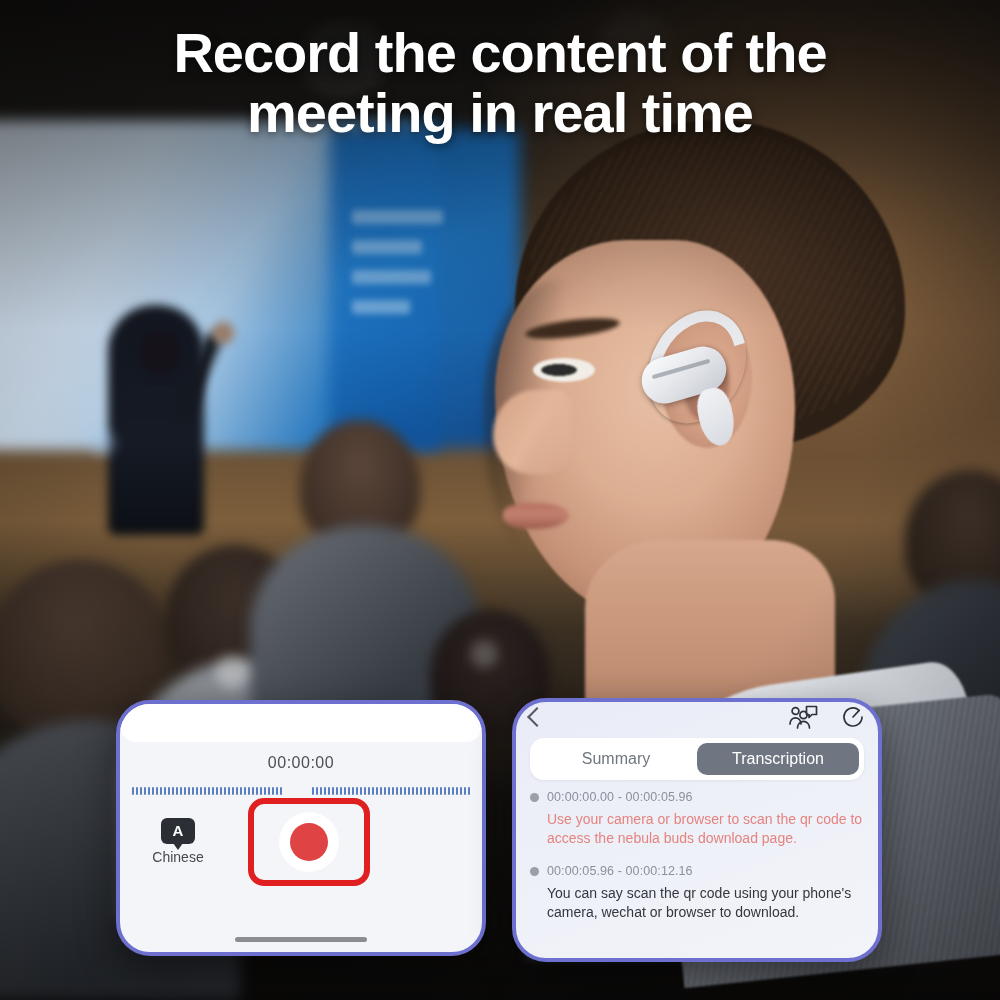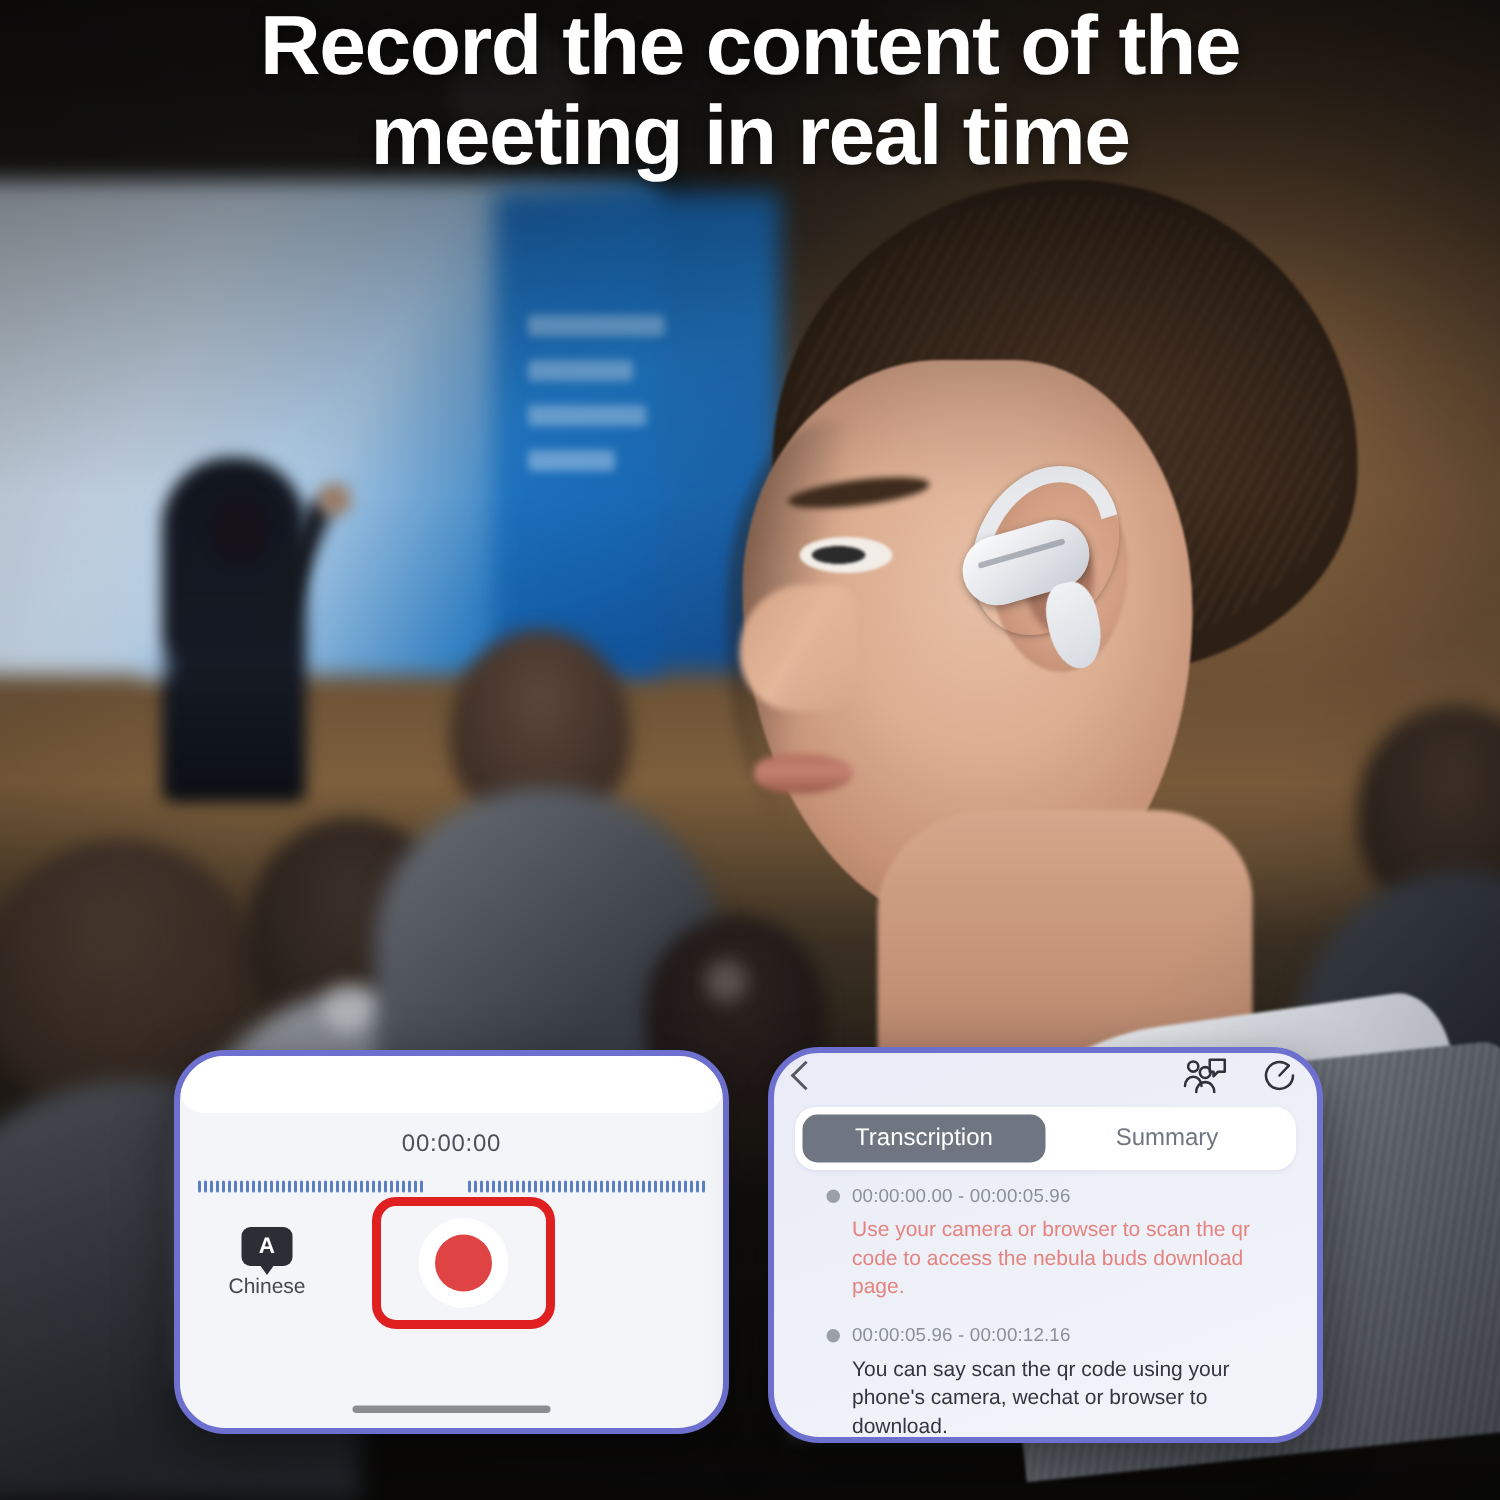--- a/index.html
+++ b/index.html
@@ -355,21 +355,21 @@
     left: 0; top: 0; right: 0;
     height: 330px;
     background: linear-gradient(to bottom, rgba(0,0,0,0.5) 0%, rgba(0,0,0,0.22) 55%, rgba(0,0,0,0) 100%);
     pointer-events: none;
   }
 
   
   .headline-wrap {
     position: absolute;
     left: 0;
-    top: 0;
+    top: 23px;
     width: 1000px;
     text-align: center;
     z-index: 20;
   }
   .headline {
     margin: 0;
     font-family: "Liberation Sans", sans-serif;
     font-size: 56px;
     line-height: 60px;
     font-weight: 700;
@@ -563,21 +563,20 @@
     padding: 7px 0;
     border-radius: 10px;
     color: #70767f;
   }
   .tab.active {
     background: #6f7682;
     color: #ffffff;
   }
   .tr-list {
     padding: 10px 14px 0 14px;
-    margin-left: 21px;
   }
   .tr-item { margin-bottom: 16px; }
   .tr-time {
     display: flex;
     align-items: center;
     gap: 8px;
     font-size: 12.5px;
     color: #8b9099;
     letter-spacing: 0.1px;
   }
@@ -782,22 +781,22 @@
         <span>
           <svg width="26" height="26" viewBox="0 0 26 26" fill="none" stroke="#2f3237" stroke-width="1.7" stroke-linecap="round" stroke-linejoin="round">
             <path d="M22 13a9 9 0 1 1-3.2-6.9"></path>
             <path d="M13 13l6.2-6.6"></path>
           </svg>
         </span>
       </div>
     </div>
 
     <div class="tab-bar">
+      <div class="tab">Summary</div>
       <div class="tab active">Transcription</div>
-      <div class="tab">Summary</div>
     </div>
 
     <div class="tr-list">
       <div class="tr-item">
         <div class="tr-time">
           <span class="tr-dot"></span>
           <span>00:00:00.00 - 00:00:05.96</span>
         </div>
         <div class="tr-text highlight">Use your camera or browser to scan the qr code to access the nebula buds download page.</div>
       </div>

